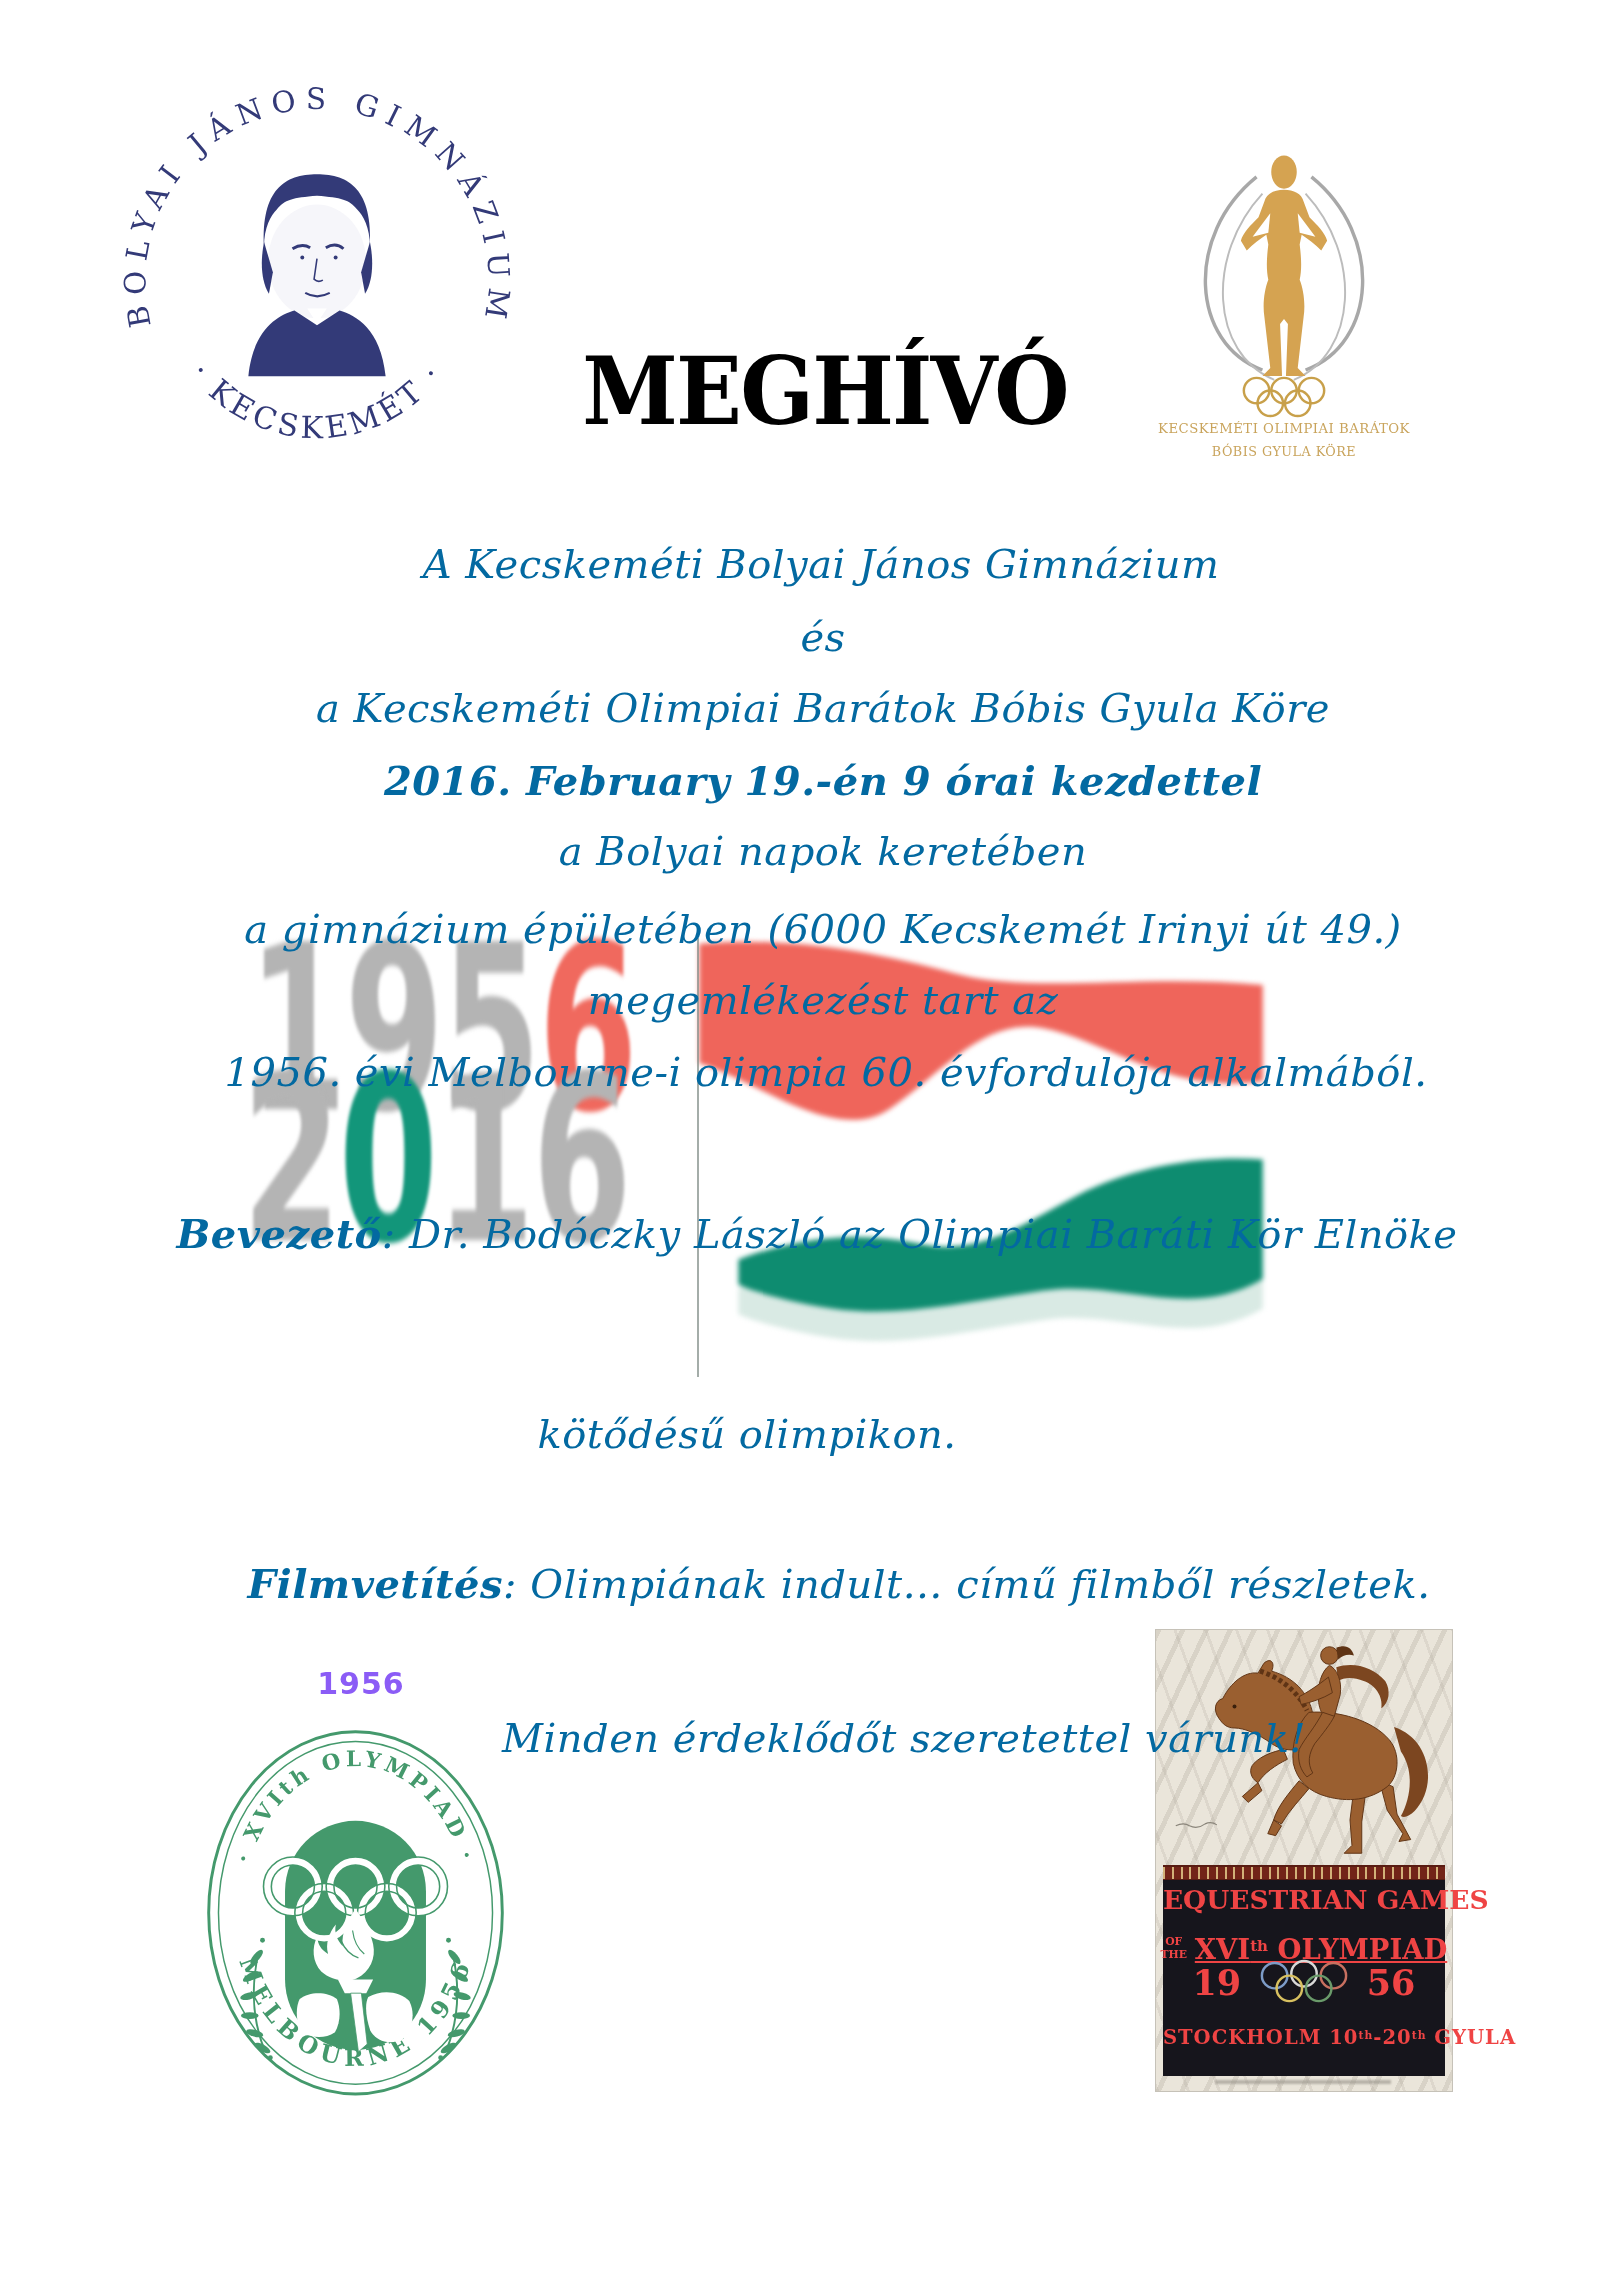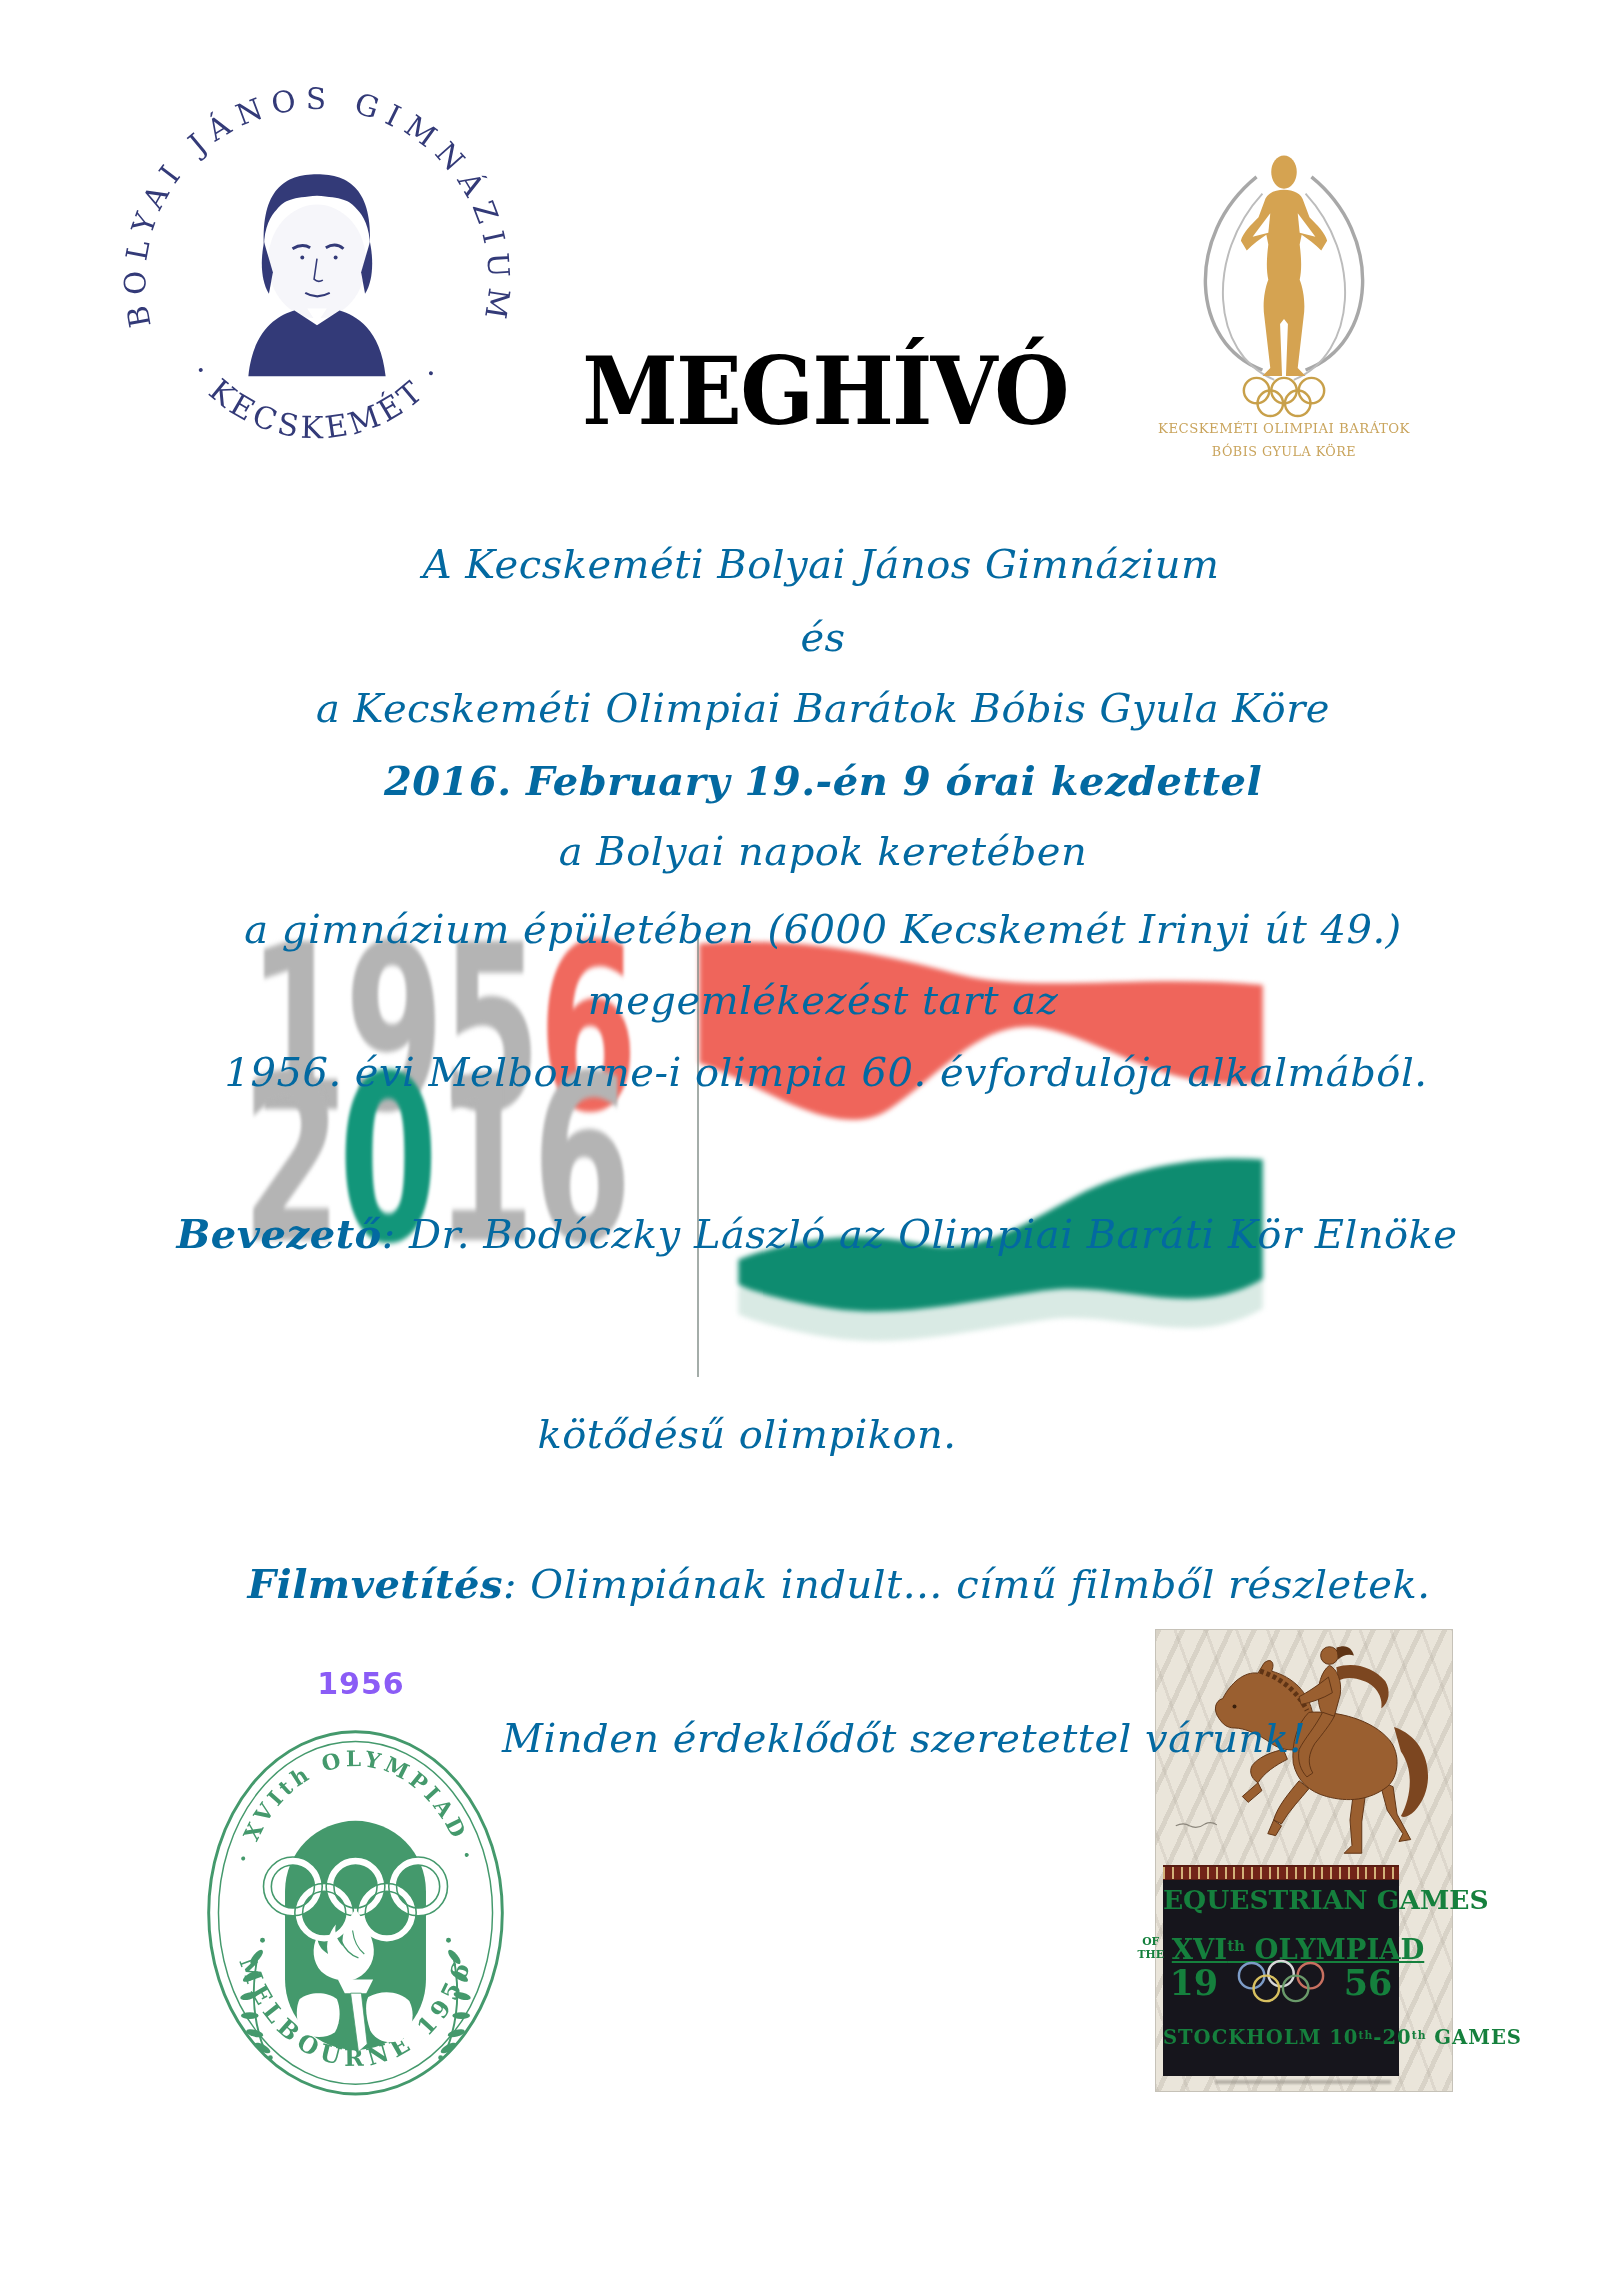--- a/index.html
+++ b/index.html
@@ -48,22 +48,22 @@
   .poster{
     position:absolute;left:1155px;top:1629px;width:296px;height:461px;
     border:1px solid #c6c2b8;z-index:3;
     background-color:#eae5da;
     background-image:
       repeating-linear-gradient(115deg, rgba(175,168,155,.30) 0 4.9px, rgba(240,236,228,0) 4.9px 21.6px),
       repeating-linear-gradient(70deg, rgba(160,150,140,.18) 0 2.9px, rgba(0,0,0,0) 2.9px 29px);
   }
   .poster-horse{position:absolute;left:5.9px;top:3.9px;}
   .poster-panel{
-    position:absolute;left:6.9px;top:235px;width:236px;height:211px;
-    background:#16151c;color:#15803d;font-family:"DejaVu Serif",serif;
+    position:absolute;left:6.9px;top:235px;width:282px;height:211px;
+    background:#16151c;color:#ef4444;font-family:"DejaVu Serif",serif;
   }
   .poster-strip{
     position:absolute;left:0;top:0;width:100%;height:11.8px;
     background:repeating-linear-gradient(90deg,#d2b178 0 2px,#722418 2px 8.8px);
     border-top:2px solid #591c12;border-bottom:1px solid #591c12;
   }
   .p-title{
     position:absolute;left:0;top:18.6px;width:100%;text-align:center;
     font-size:26.5px;font-weight:bold;letter-spacing:0;white-space:nowrap;
   }
@@ -314,19 +314,19 @@
         <span>19</span>
         <svg width="102" height="47" viewBox="0 0 104 48" fill="none" stroke-width="2.5">
           <circle cx="22" cy="17" r="13" stroke="#7d9cc8"></circle>
           <circle cx="52" cy="15" r="13" stroke="#d8d8d8"></circle>
           <circle cx="82" cy="17" r="13" stroke="#c87060"></circle>
           <circle cx="37" cy="30" r="13" stroke="#d8c060"></circle>
           <circle cx="67" cy="30" r="13" stroke="#6a9a6a"></circle>
         </svg>
         <span>56</span>
       </div>
-      <div class="p-city"><span>STOCKHOLM 10</span><span class="sup">th</span><span>-20</span><span class="sup">th</span><span> GAMES</span></div>
+      <div class="p-city"><span>STOCKHOLM 10</span><span class="sup">th</span><span>-20</span><span class="sup">th</span><span> GYULA</span></div>
     </div>
     <div class="p-caption"></div>
   </div>
 
 </div>
 
 
 </body></html>

